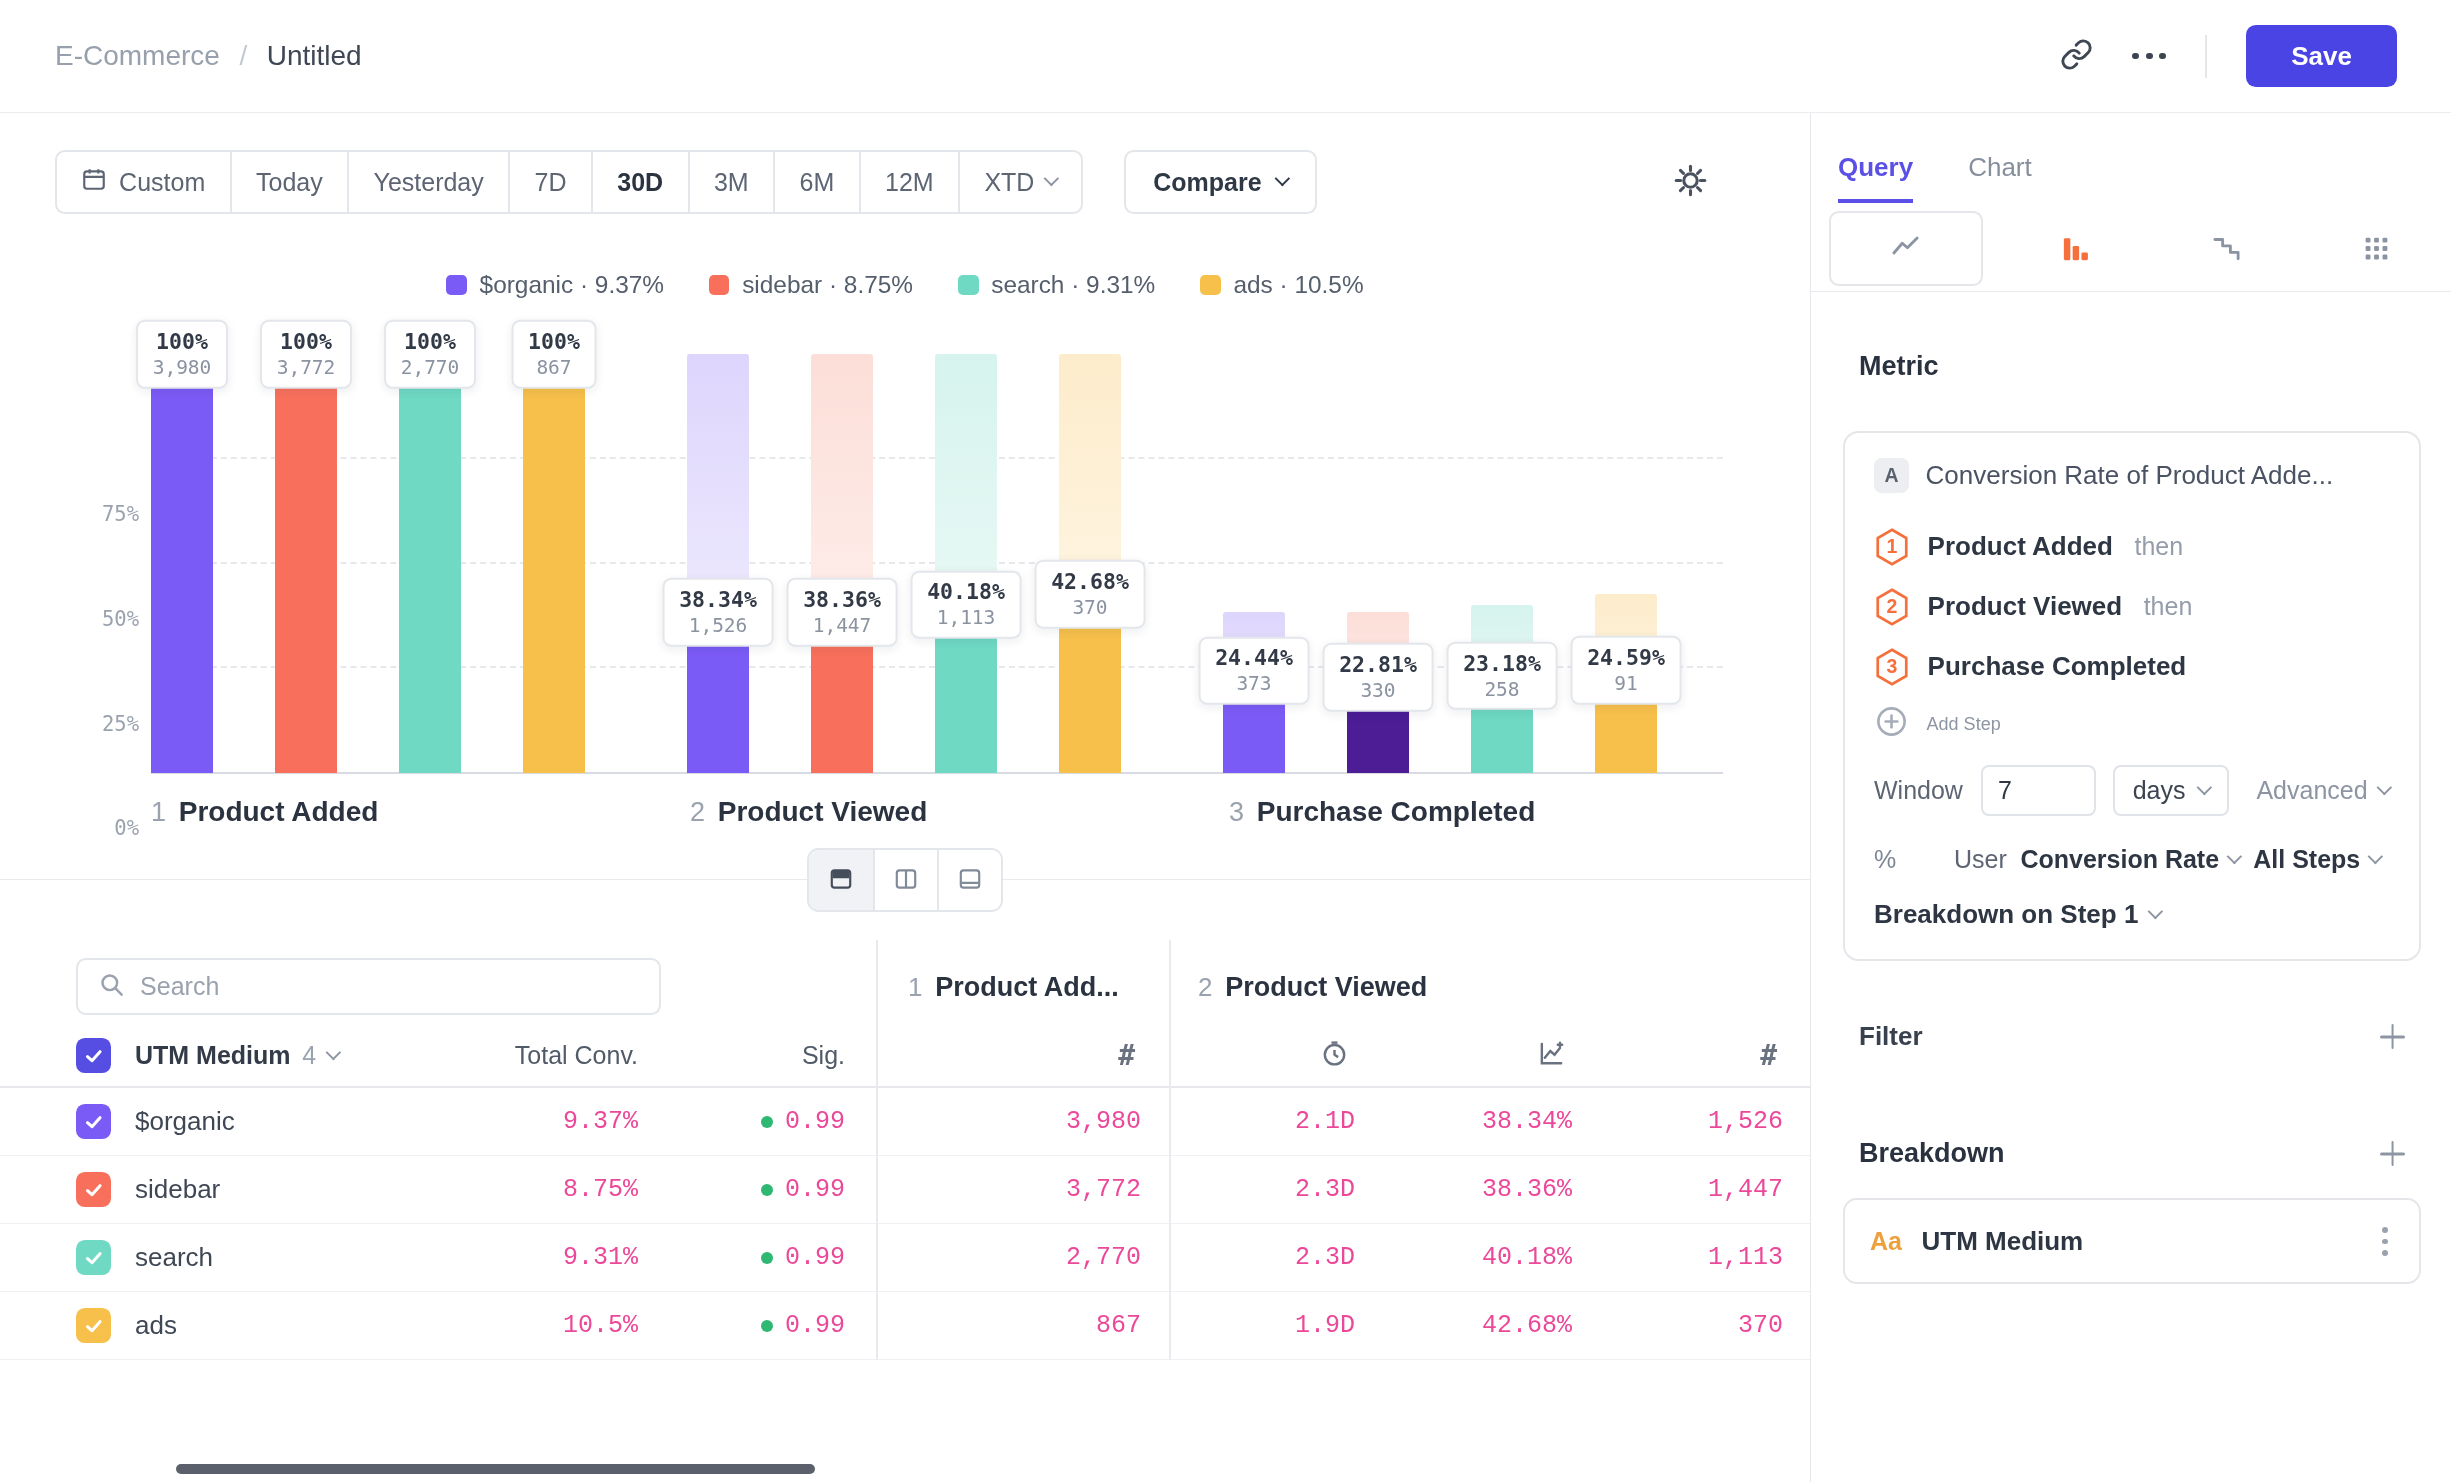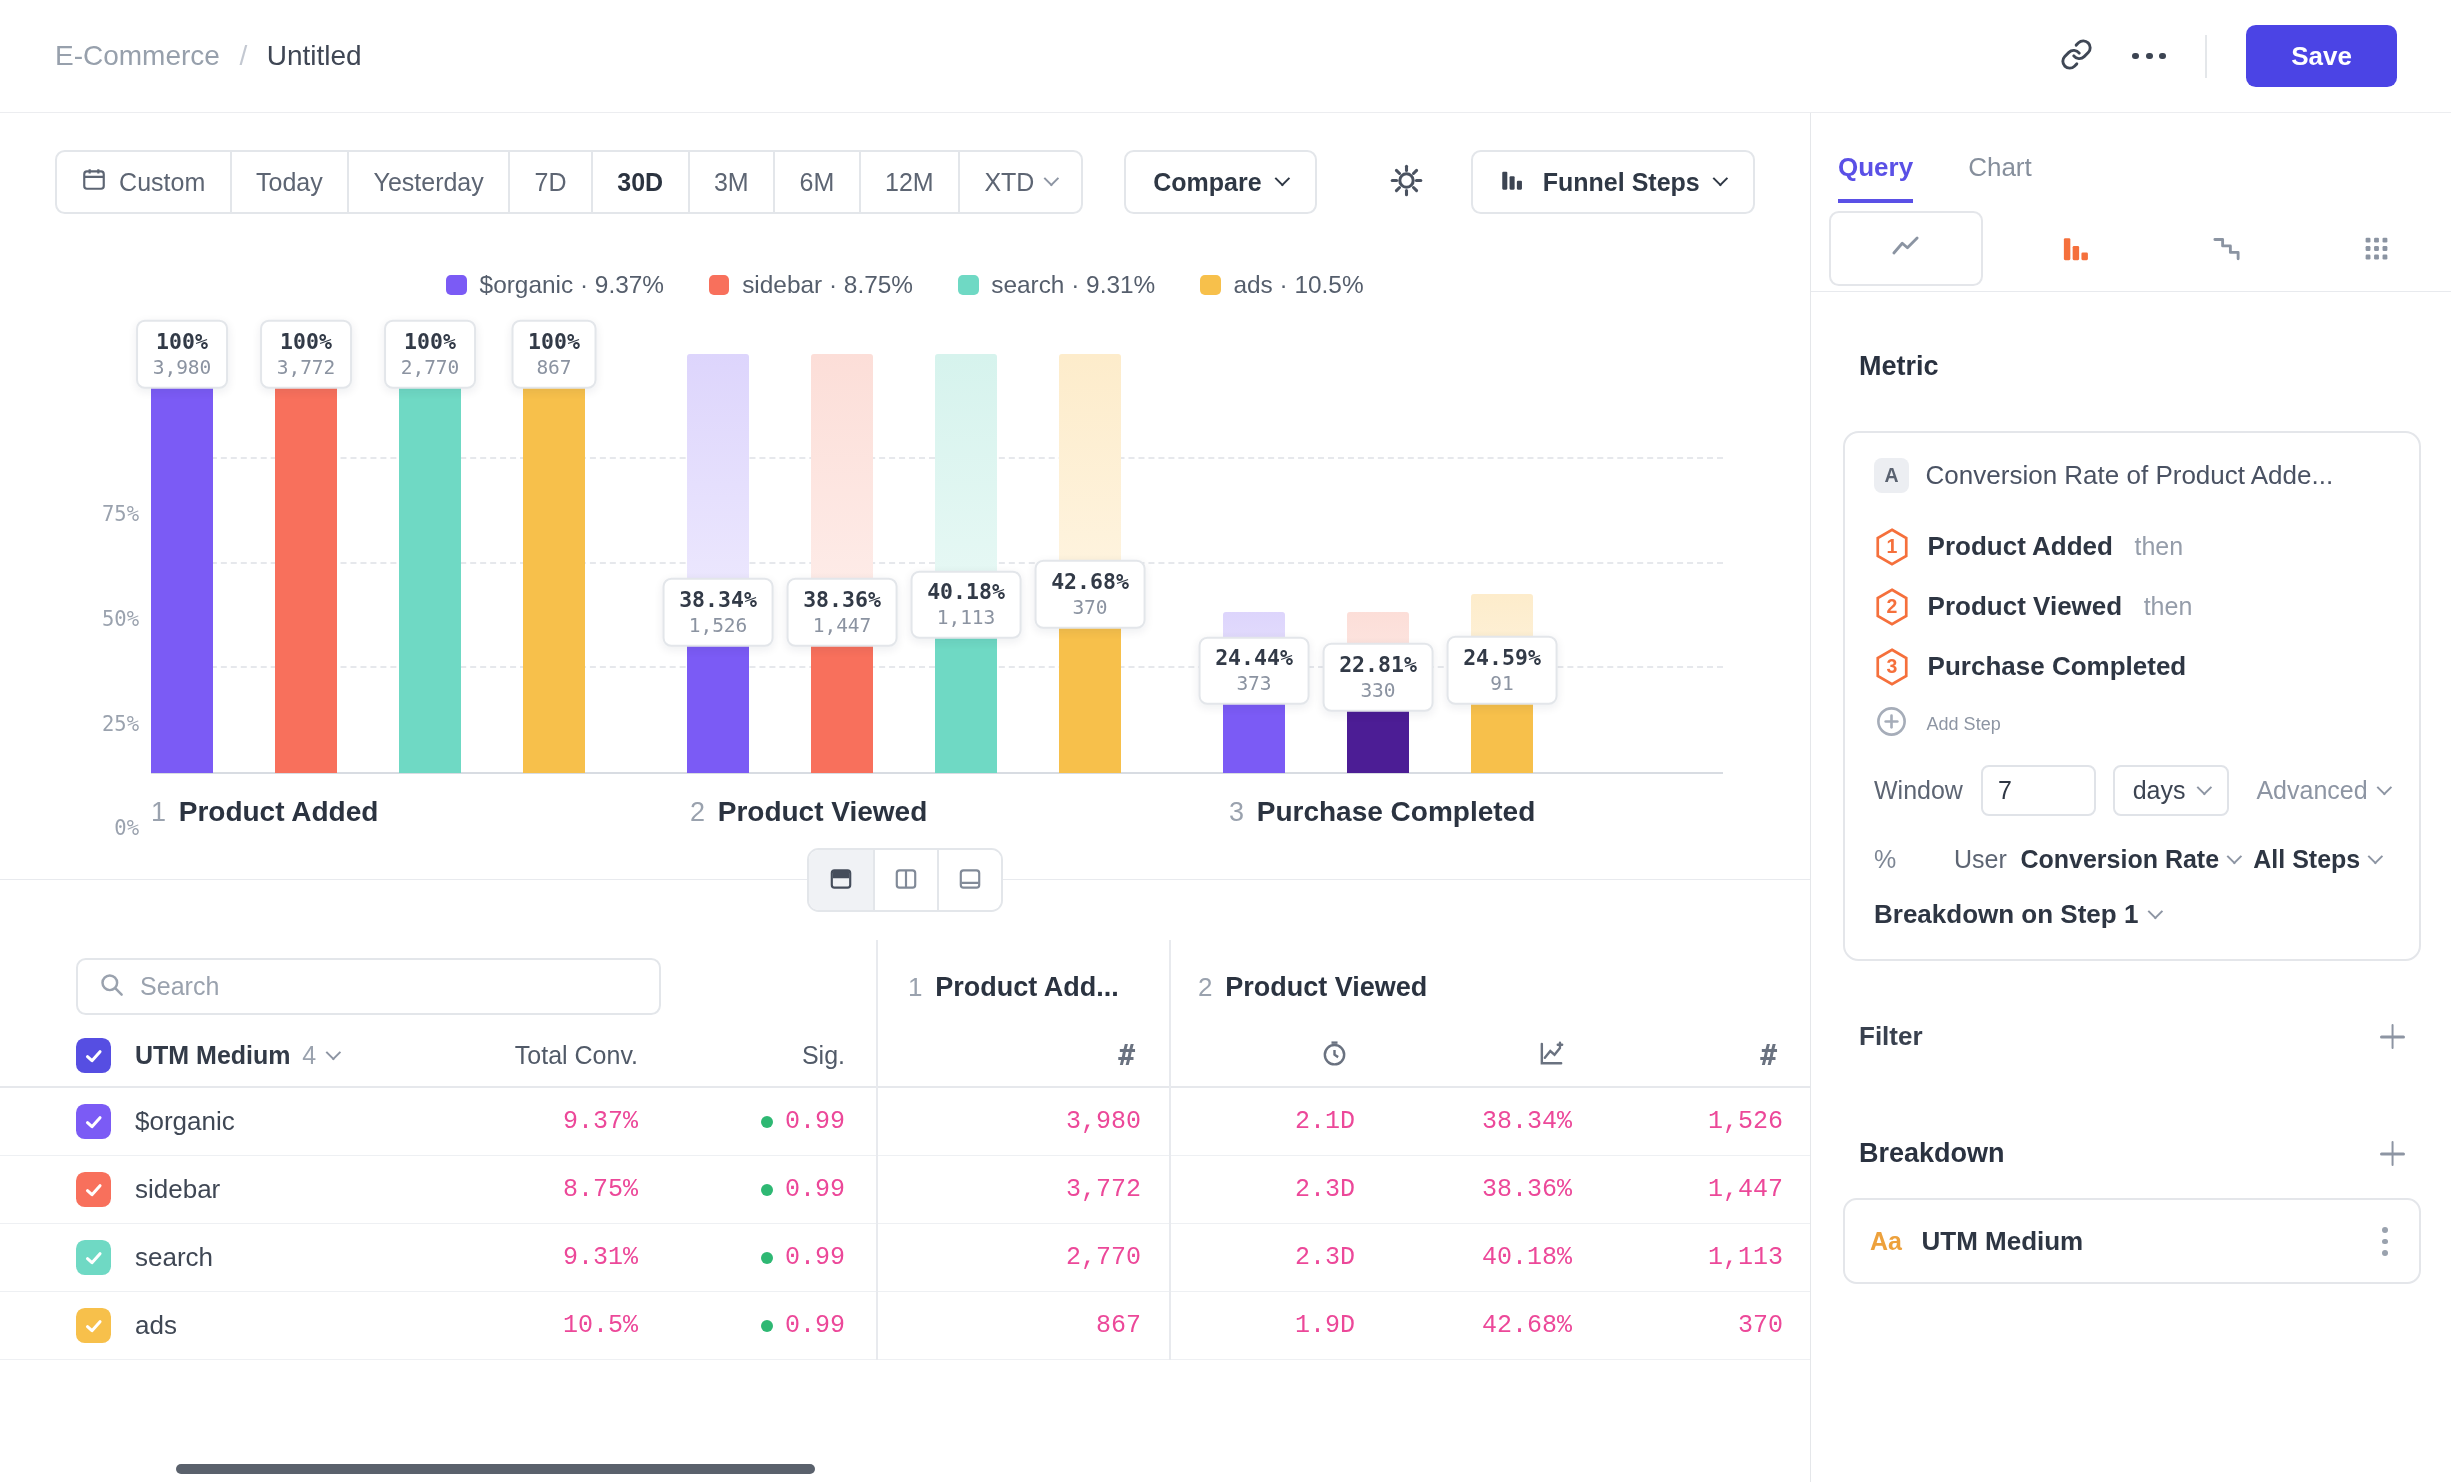--- a/index.html
+++ b/index.html
@@ -254,31 +254,20 @@
                 <line x1="12" y1="18.8" x2="12" y2="21.8"></line>
               <line x1="2.2" y1="12" x2="5.2" y2="12"></line>
                 <line x1="18.8" y1="12" x2="21.8" y2="12"></line>
               <line x1="5.1" y1="5.1" x2="7.2" y2="7.2"></line>
                 <line x1="16.8" y1="16.8" x2="18.9" y2="18.9"></line>
               <line x1="5.1" y1="18.9" x2="7.2" y2="16.8"></line>
                 <line x1="16.8" y1="7.2" x2="18.9" y2="5.1"></line>
             </svg>
           </span>
         </button>
-        <button class="btn-outline">
-          <span>
-            <svg width="27" height="27" viewBox="0 0 24 24" fill="#3c4452">
-              <rect x="2" y="5" width="4.5" height="16" rx="1"></rect>
-                <rect x="8.5" y="9" width="4.5" height="12" rx="1"></rect>
-              <rect x="15" y="13" width="4.5" height="8" rx="1"></rect>
-            </svg>
-          </span>
-          <span>Funnel Steps</span>
-          <span class="chev"></span>
-        </button>
       </div>
 
       <div class="legend">
         <div class="legend-item">
           <span class="swatch" style="background: rgb(123, 91, 245);"></span>
           <span>$organic · 9.37%</span>
         </div>
         <div class="legend-item">
           <span class="swatch" style="background: rgb(248, 112, 92);"></span>
           <span>sidebar · 8.75%</span>
@@ -390,20 +379,29 @@
                     <div class="cnt">373</div>
                   </div>
                 </div>
               </div>
               <div class="cell">
                 <div class="bar faded f-r" style="height: 38.36%;"></div>
                 <div class="bar solid" style="height: 22.81%; background: #4c1d95;">
                   <div class="tip">
                     <div class="pct">22.81%</div>
                     <div class="cnt">330</div>
+                  </div>
+                </div>
+              </div>
+              <div class="cell">
+                <div class="bar faded f-t" style="height: 40.18%;"></div>
+                <div class="bar solid" style="height: 23.18%; background: rgb(111, 217, 196);">
+                  <div class="tip">
+                    <div class="pct">23.18%</div>
+                    <div class="cnt">258</div>
                   </div>
                 </div>
               </div>
               <div class="cell">
                 <div class="bar faded f-a" style="height: 42.68%;"></div>
                 <div class="bar solid" style="height: 24.59%; background: rgb(247, 192, 75);">
                   <div class="tip">
                     <div class="pct">24.59%</div>
                     <div class="cnt">91</div>
                   </div>

